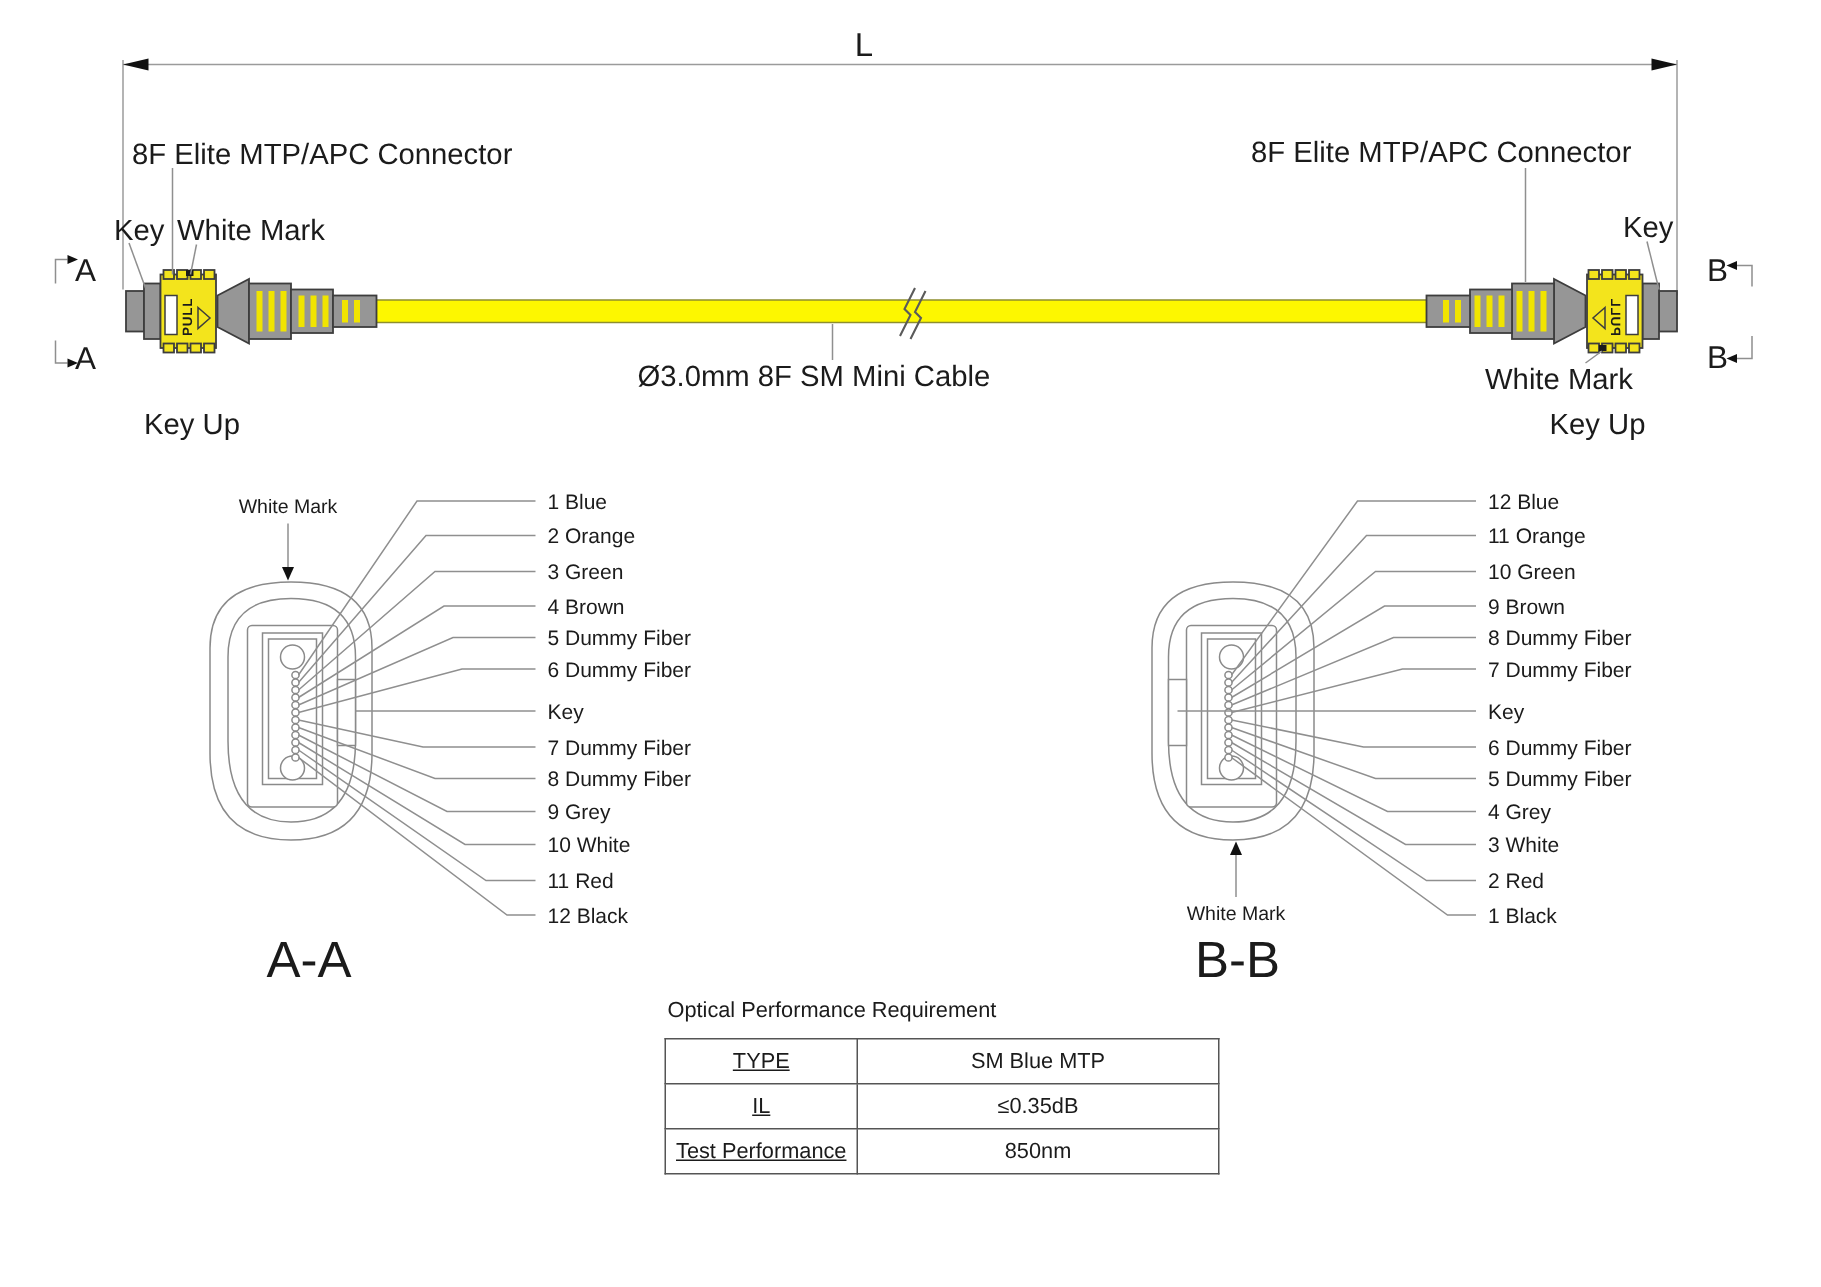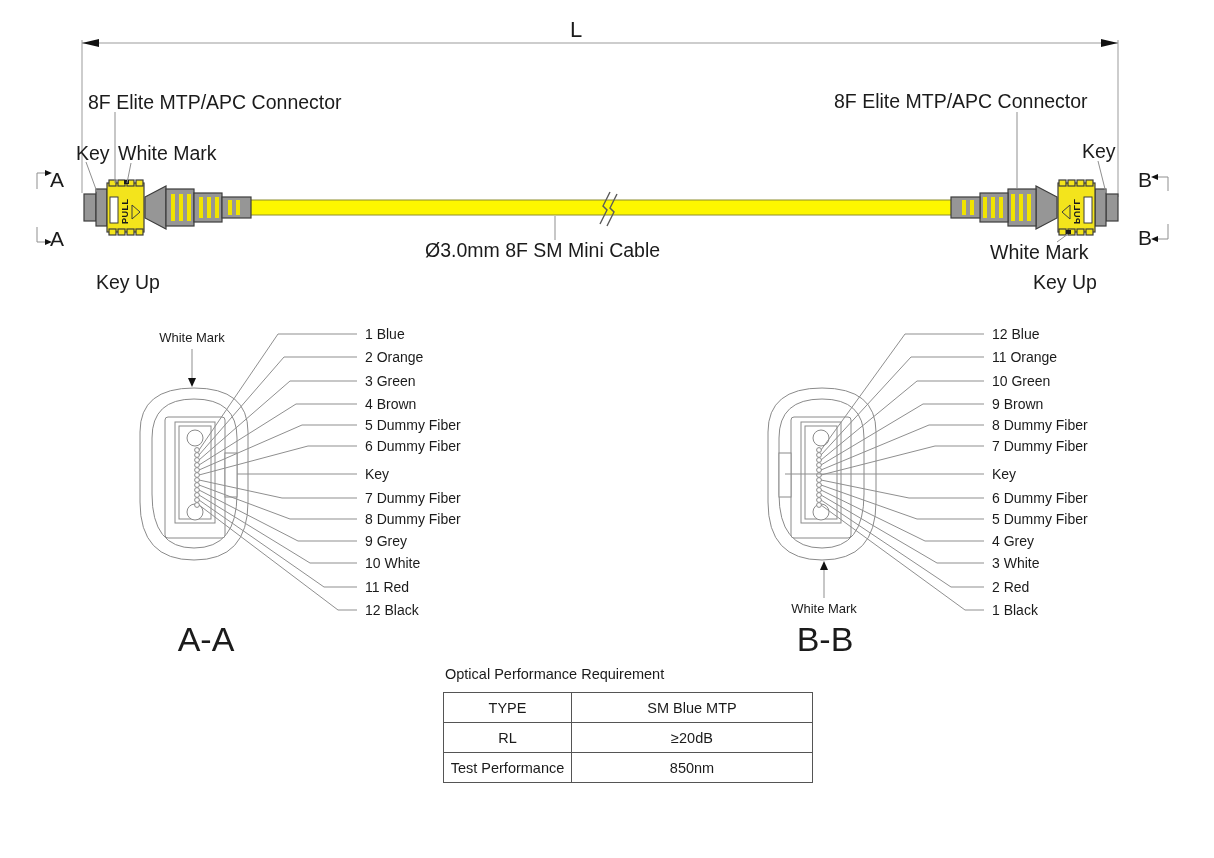--- a/index.html
+++ b/index.html
@@ -21,21 +21,21 @@
   .ydash{fill:#f0e400;stroke:none;}
   .facefill{fill:#fff;stroke:#8a8a8a;stroke-width:1;}
   .mark{fill:#1b1b1b;stroke:none;}
   .brk{stroke:#5a5a5a;stroke-width:1.4;fill:none;}
   
   .opt-wrap{position:absolute;left:443px;top:666px;width:402px;}
   .opt-title{font-size:14.5px;margin:0 0 10px 2px;}
   table.opt{border-collapse:collapse;table-layout:fixed;}
   table.opt td{border:1px solid #555;height:29px;text-align:center;
                font-size:14.5px;padding:0;}
-  td.c1{width:127px;} td.c2{width:240px;}
+  td.c1{width:127px;text-decoration:underline;} td.c2{width:240px;}
 </style>
 </head>
 <body>
 
 <div id="stage">
 <svg width="1214" height="660" viewBox="0 0 1214 660">
 
   <g>
     <line class="dimline" x1="82" y1="43" x2="1118" y2="43"></line>
     <line class="dimline" x1="82" y1="40" x2="82" y2="193"></line>
@@ -286,22 +286,22 @@
 
 <div class="opt-wrap">
   <div class="opt-title">Optical Performance Requirement</div>
   <table class="opt">
     <tbody>
       <tr>
         <td class="c1">TYPE</td>
         <td class="c2">SM Blue MTP</td>
       </tr>
       <tr>
-        <td class="c1">RL</td>
-        <td class="c2">≥20dB</td>
+        <td class="c1">IL</td>
+        <td class="c2">≤0.35dB</td>
       </tr>
       <tr>
         <td class="c1">Test Performance</td>
         <td class="c2">850nm</td>
       </tr>
     </tbody>
   </table>
 </div>
 </div>
 

